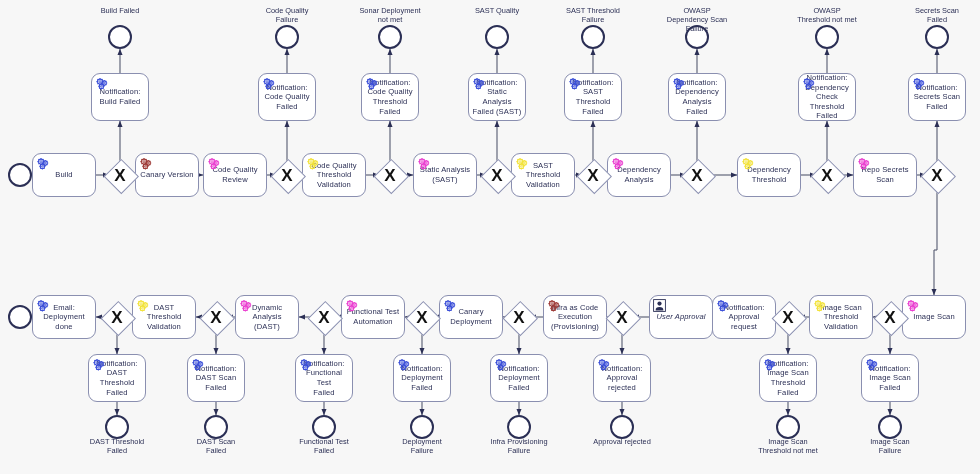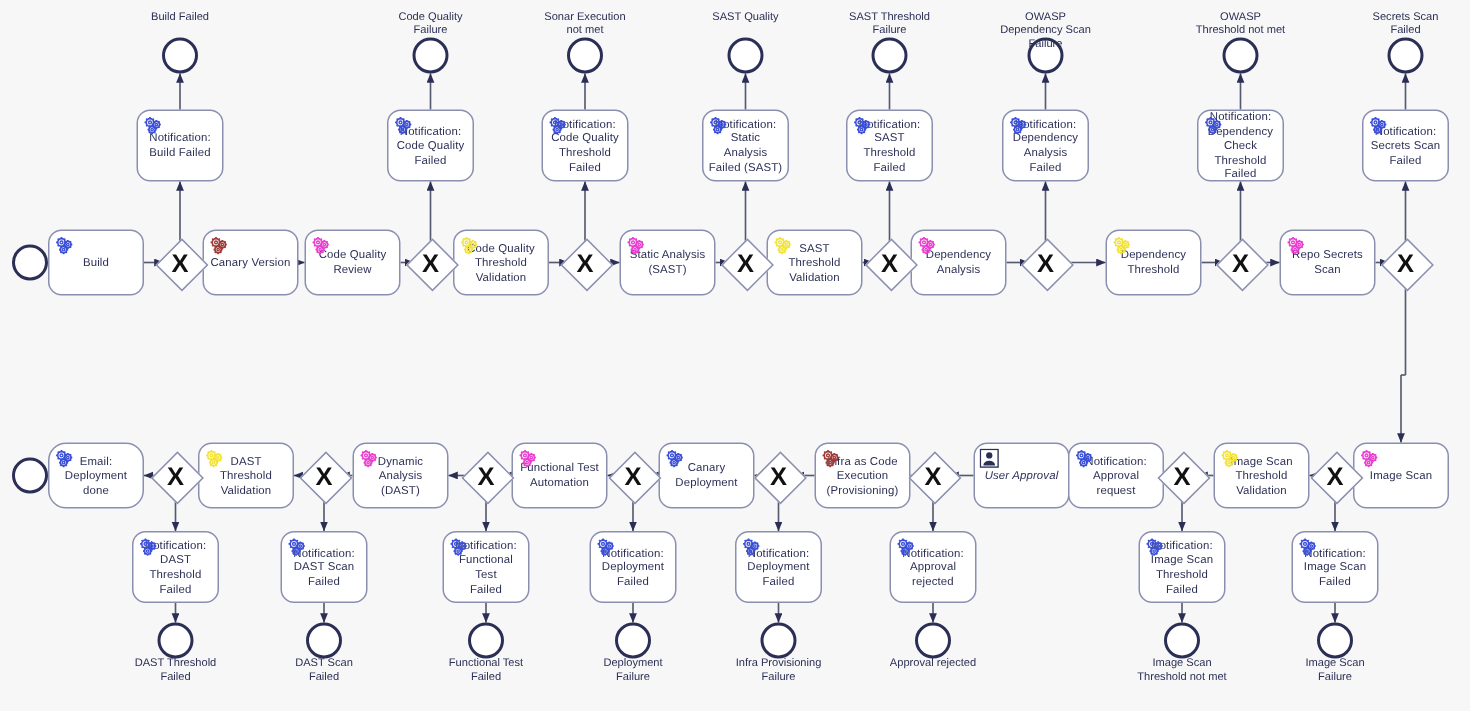--- a/index.html
+++ b/index.html
@@ -854,39 +854,39 @@
         <span class="lbl" style="white-space: pre-line;">Notification:
 Secrets Scan
 Failed</span>
       </div>
       <div class="ev end" style="left: 108px; top: 25px;"></div>
       <div class="elabel" style="left: 74px; top: 6px; width: 92px;">Build Failed</div>
       <div class="ev end" style="left: 275px; top: 25px;"></div>
       <div class="elabel" style="left: 241px; top: 6px; width: 92px;">Code Quality
 Failure</div>
       <div class="ev end" style="left: 378px; top: 25px;"></div>
-      <div class="elabel" style="left: 344px; top: 6px; width: 92px;">Sonar Execution
+      <div class="elabel" style="left: 344px; top: 6px; width: 92px;">Sonar Deployment
 not met</div>
       <div class="ev end" style="left: 485px; top: 25px;"></div>
       <div class="elabel" style="left: 451px; top: 6px; width: 92px;">SAST Quality</div>
       <div class="ev end" style="left: 581px; top: 25px;"></div>
       <div class="elabel" style="left: 547px; top: 6px; width: 92px;">SAST Threshold
 Failure</div>
       <div class="ev end" style="left: 685px; top: 25px;"></div>
       <div class="elabel" style="left: 651px; top: 6px; width: 92px;">OWASP
 Dependency Scan
 Failure</div>
       <div class="ev end" style="left: 815px; top: 25px;"></div>
       <div class="elabel" style="left: 781px; top: 6px; width: 92px;">OWASP
 Threshold not met</div>
       <div class="ev end" style="left: 925px; top: 25px;"></div>
       <div class="elabel" style="left: 891px; top: 6px; width: 92px;">Secrets Scan
 Failed</div>
       <div class="ev end" style="left: 8px; top: 305px;"></div>
-      <div class="task" style="left: 32px; top: 295px; width: 64px; height: 44px; border-radius: 12px;">
+      <div class="task" style="left: 32px; top: 295px; width: 64px; height: 44px;">
         <span class="mk">
           <svg width="14" height="14" viewBox="0 0 14 14" xmlns="http://www.w3.org/2000/svg">
     <line x1="7.50" y1="4.60" x2="8.63" y2="4.60" stroke="#3b4fd8" stroke-width="1.1"></line>
             <line x1="6.77" y1="6.37" x2="7.56" y2="7.16" stroke="#3b4fd8" stroke-width="1.1"></line>
             <line x1="5.00" y1="7.10" x2="5.00" y2="8.22" stroke="#3b4fd8" stroke-width="1.1"></line>
             <line x1="3.23" y1="6.37" x2="2.44" y2="7.16" stroke="#3b4fd8" stroke-width="1.1"></line>
             <line x1="2.50" y1="4.60" x2="1.38" y2="4.60" stroke="#3b4fd8" stroke-width="1.1"></line>
             <line x1="3.23" y1="2.83" x2="2.44" y2="2.04" stroke="#3b4fd8" stroke-width="1.1"></line>
             <line x1="5.00" y1="2.10" x2="5.00" y2="0.97" stroke="#3b4fd8" stroke-width="1.1"></line>
             <line x1="6.77" y1="2.83" x2="7.56" y2="2.04" stroke="#3b4fd8" stroke-width="1.1"></line>

